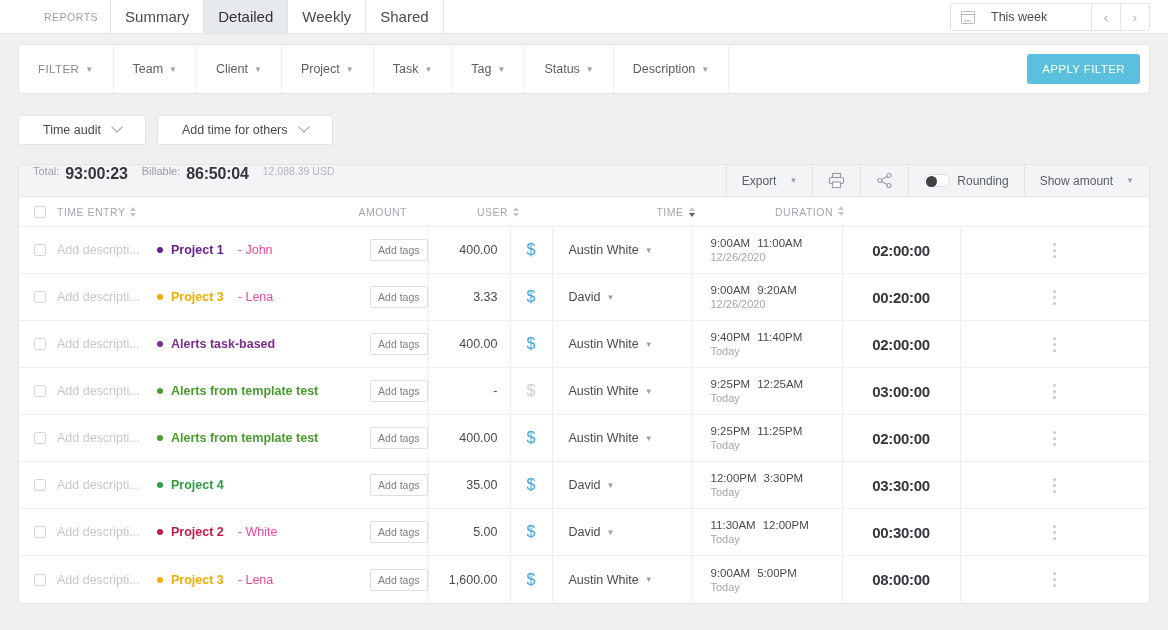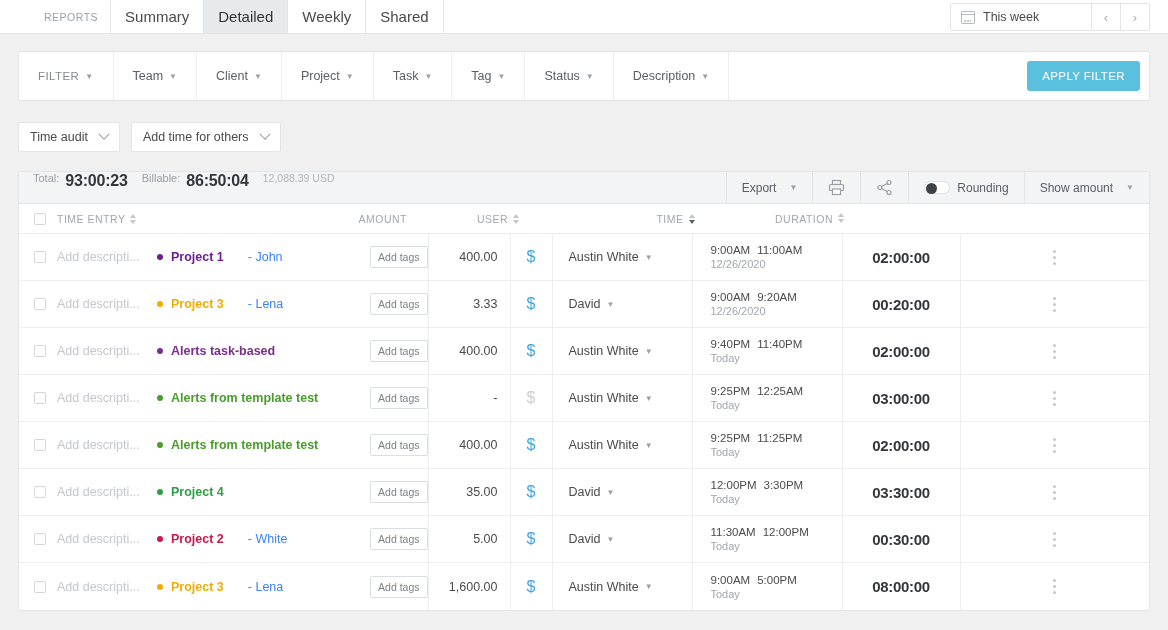--- a/index.html
+++ b/index.html
@@ -45,21 +45,21 @@
 
   .daterange {
     position: absolute; right: 18px; top: 3px;
     height: 28px;
     display: flex; align-items: stretch;
     border: 1px solid #e2e4e6;
     background: #fff;
     border-radius: 2px;
   }
   .dr-main {
-    display: flex; align-items: center; gap: 8px;
+    display: flex; align-items: center; gap: 16px;
     padding: 0 14px 0 10px;
     font-size: 12.5px; color: #4a4a4a;
     min-width: 140px;
     cursor: pointer;
   }
   .dr-arrow {
     width: 29px;
     display: flex; align-items: center; justify-content: center;
     border-left: 1px solid #e2e4e6;
     color: #a8adb2; font-size: 13px;
@@ -74,21 +74,21 @@
     content: ""; position: absolute; left: 0; top: 2px; right: 0;
     border-top: 1.3px solid #b6bbc0;
   }
   .cal-ico i:after {
     content: ""; position: absolute; left: 1.5px; bottom: 1.5px;
     width: 7px; height: 2px;
     background: repeating-linear-gradient(to right,#c3c7cb 0 1.5px, transparent 1.5px 3px);
   }
 
   
-  .filterbar-wrap { padding: 17px 18px 0 18px; }
+  .filterbar-wrap { padding: 10px 18px 0 18px; }
   .filterbar {
     height: 50px;
     background: #fff;
     border: 1px solid #e2e4e6;
     border-radius: 2px;
     display: flex; align-items: stretch;
     position: relative;
   }
   .fil {
     display: flex; align-items: center;
@@ -111,21 +111,21 @@
   }
 
   
   .actionrow { padding: 21px 18px 0 18px; display: flex; gap: 11px; }
   .pill {
     height: 30px;
     background: #fff;
     border: 1px solid #e2e4e6;
     border-radius: 2px;
     display: flex; align-items: center; gap: 12px;
-    padding: 0 11px;
+    padding: 0 24px;
     font-size: 12.5px; color: #4a4a4a;
     cursor: pointer;
   }
   .chev {
     width: 8px; height: 8px;
     border-right: 1.4px solid #9aa0a6;
     border-bottom: 1.4px solid #9aa0a6;
     transform: rotate(45deg) translate(-2px,-2px);
   }
 
@@ -192,21 +192,21 @@
     border-bottom: 1px solid #eceef0;
     background: #fff;
   }
   .row:last-child { border-bottom: none; }
 
   .c-check { width: 38px; display: flex; justify-content: center; padding-left: 4px; }
   .c-desc  { width: 100px; font-size: 12.5px; color: #c4c8cc; cursor: text; }
   .c-proj  { flex: 1; display: flex; align-items: center; font-size: 12.5px; }
   .dot { width: 6px; height: 6px; border-radius: 50%; margin-right: 8px; flex: none; }
   .pname { font-weight: bold; }
-  .pclient { color: #3b82f6; margin-left: 24px; font-weight: normal; }
+  .pclient { color: #ec4899; margin-left: 14px; font-weight: normal; }
   .c-tags  { width: 82px; display: flex; justify-content: flex-end; }
   .tagbtn {
     border: 1px solid #dcdfe2; border-radius: 2px;
     background: #fff; color: #7c8186;
     font-size: 10.5px; padding: 4px 7px;
     cursor: pointer; font-family: "Liberation Sans", sans-serif;
   }
   .c-amt {
     width: 82px; text-align: right; padding-right: 12px;
     font-size: 12.5px; color: #4a4a4a;

